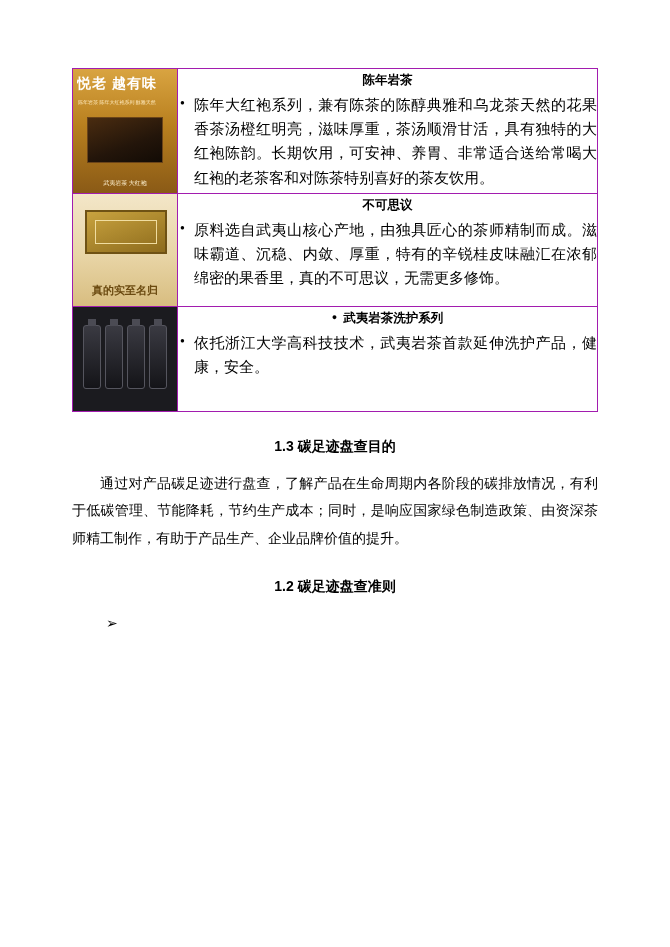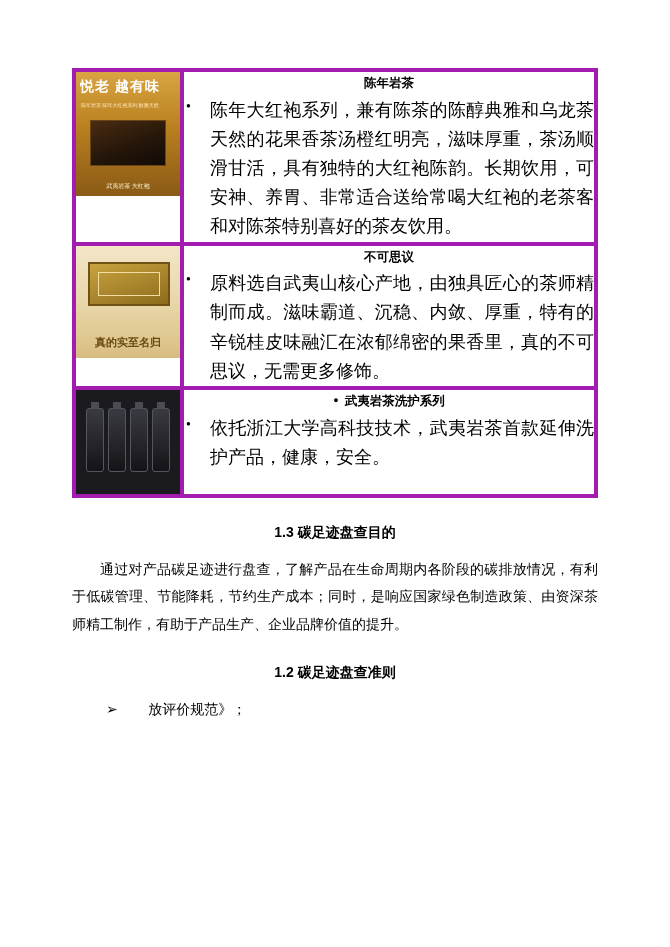--- a/index.html
+++ b/index.html
@@ -22,21 +22,21 @@
     padding: 68px 72px 40px 72px;
   }
 
   
   table.product-table {
     width: 100%;
     border-collapse: collapse;
     table-layout: fixed;
   }
   table.product-table td {
-    border: 4px solid #a21caf;
+    border: 1px solid #a21caf;
     vertical-align: top;
     padding: 0;
   }
   td.thumb-cell {
     width: 104px;
     padding: 0;
     background: #ffffff;
   }
   td.desc-cell {
     padding: 6px 10px 8px 6px;
@@ -50,22 +50,22 @@
     font-family: "Liberation Sans", "DejaVu Sans", sans-serif;
   }
   .item-title.bulleted::before {
     content: "\25CF";
     font-size: 9px;
     vertical-align: 2px;
     margin-right: 6px;
   }
   .desc-body {
     position: relative;
-    padding-left: 26px;
-    font-size: 18px;
+    padding-left: 16px;
+    font-size: 15px;
     line-height: 1.62;
     text-align: justify;
     font-family: Liberation Serif, serif;
   }
   .desc-body::before {
     content: "\25CF";
     position: absolute;
     left: 2px;
     top: 0px;
     font-size: 8px;
@@ -287,17 +287,16 @@
   </table>
 
   <h2 class="heading">1.3 碳足迹盘查目的</h2>
   <p class="para">通过对产品碳足迹进行盘查，了解产品在生命周期内各阶段的碳排放情况，有利于低碳管理、节能降耗，节约生产成本；同时，是响应国家绿色制造政策、由资深茶师精工制作，有助于产品生产、企业品牌价值的提升。</p>
 
   <h2 class="heading">1.2 碳足迹盘查准则</h2>
 
   <div class="bullet-row">
     <span class="arrow">➢</span>
     <span class="btext">
-      <span class="second-line">放评价规范》；</span>
     </span>
   </div>
 
 </div>
 
 </body></html>

